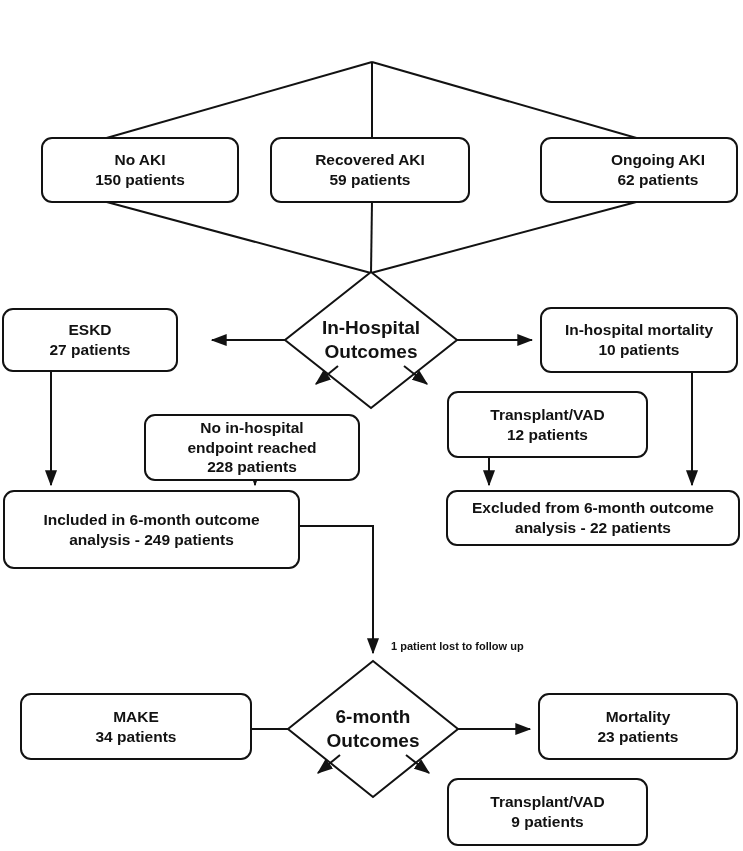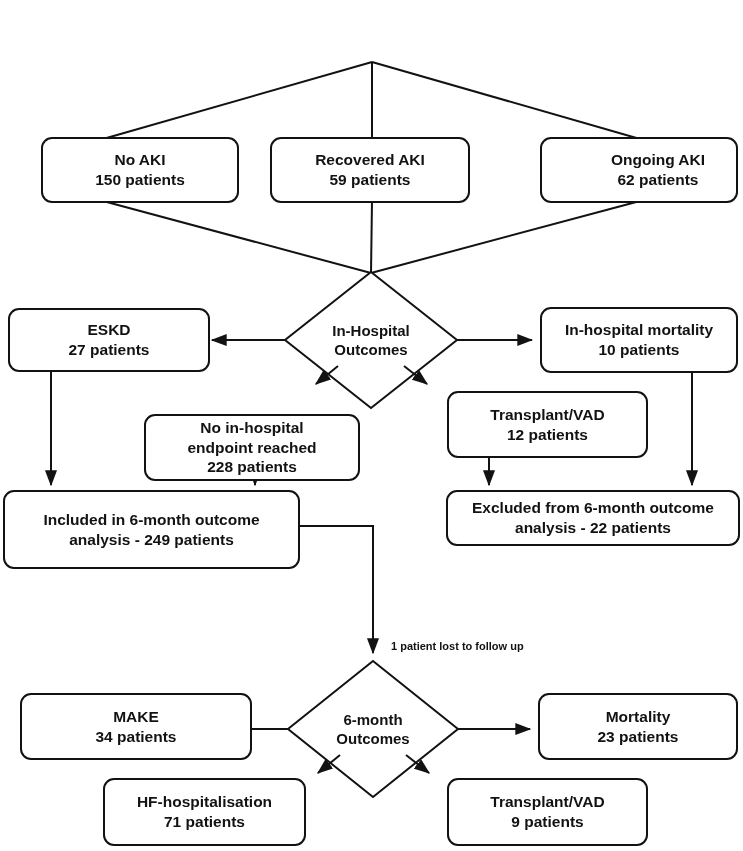--- a/index.html
+++ b/index.html
@@ -38,21 +38,21 @@
     line-height: 1.28;
     white-space: pre-line;
     padding: 2px 6px;
   }
   .diamond-label {
     position: absolute;
     display: flex;
     align-items: center;
     justify-content: center;
     text-align: center;
-    font-size: 15px;
+    font-size: 19px;
     font-weight: 700;
     color: #121212;
     line-height: 1.28;
     white-space: pre-line;
     pointer-events: none;
   }
   .float-note {
     position: absolute;
     font-size: 11px;
     font-weight: 700;
@@ -109,21 +109,21 @@
   <div class="node" style="left:4px; top:137px; width:198px; height:66px;margin-left:37px;">No AKI
 150 patients</div>
   <div class="node" style="left:270px; top:137px; width:200px; height:66px;">Recovered AKI
 59 patients</div>
   <div class="node" style="left:540px; top:137px; width:198px; height:66px;padding-left:44px;">Ongoing AKI
 62 patients</div>
 
   <div class="diamond-label" style="left:285px; top:272px; width:172px; height:136px;">In-Hospital
 Outcomes</div>
 
-  <div class="node" style="left:8px; top:308px; width:202px; height:64px;">ESKD
+  <div class="node" style="left:2px; top:308px; width:176px; height:64px;">ESKD
 27 patients</div>
   <div class="node" style="left:540px; top:307px; width:198px; height:66px;">In-hospital mortality
 10 patients</div>
   <div class="node" style="left:103px; top:414px; width:216px; height:67px;margin-left:41px;">No in-hospital
 endpoint reached
 228 patients</div>
   <div class="node" style="left:447px; top:391px; width:201px; height:67px;">Transplant/VAD
 12 patients</div>
 
   <div class="node" style="left:3px; top:490px; width:297px; height:79px;">Included in 6-month outcome
@@ -133,18 +133,16 @@
 
   <div class="float-note" style="left:391px; top:640px;">1 patient lost to follow up</div>
 
   <div class="diamond-label" style="left:288px; top:661px; width:170px; height:136px;">6-month
 Outcomes</div>
 
   <div class="node" style="left:20px; top:693px; width:232px; height:67px;">MAKE
 34 patients</div>
   <div class="node" style="left:538px; top:693px; width:200px; height:67px;">Mortality
 23 patients</div>
-  <div class="node" style="left:103px; top:778px; width:203px; height:68px;">HF-hospitalisation
-71 patients</div>
   <div class="node" style="left:447px; top:778px; width:201px; height:68px;">Transplant/VAD
 9 patients</div>
 
 </div>
 
 </body></html>

